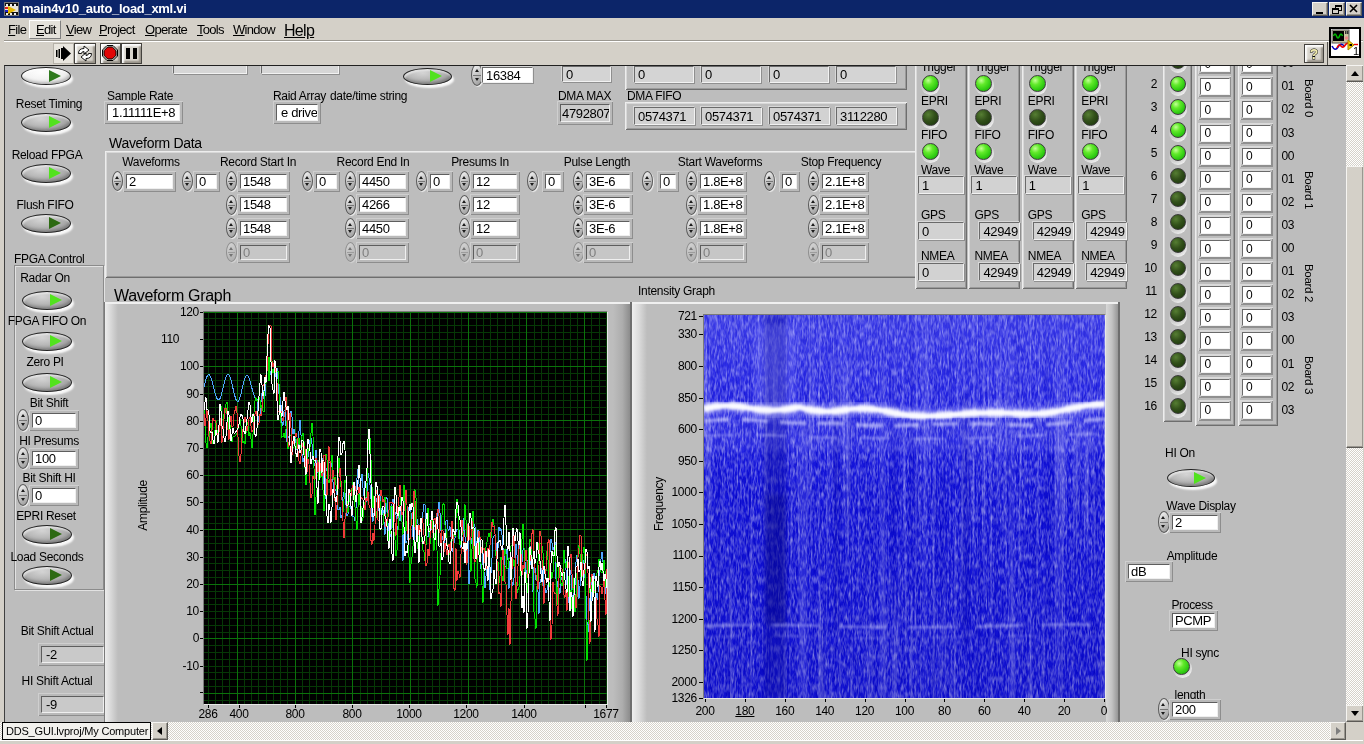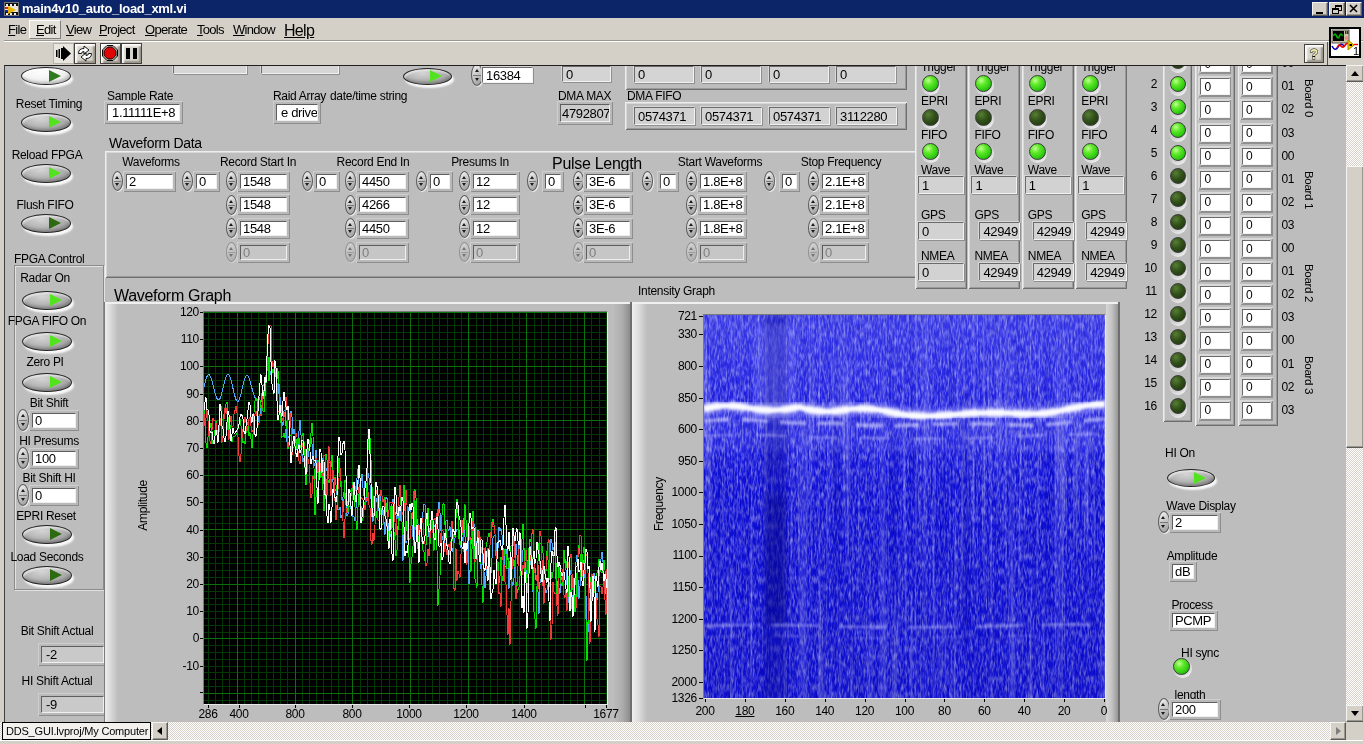--- a/index.html
+++ b/index.html
@@ -400,21 +400,21 @@
 <div class="spn" style="left:521.5px;top:105.0px;width:11px;height:20px;">
         <i class="u"></i>
         <i class="d"></i>
         <b></b>
       </div>
 <div class="frame" style="left:537px;top:104.5px;width:22px;height:21px">
         <div class="fin" style="background:#FFF;color:#000;font-size:13px;padding-left:2px;display:flex;align-items:center">
           <span style="color:#000">0</span>
         </div>
       </div>
-<div class="lb" style="left:522.0px;top:90px;font-size:16px;width:140px;text-align:center;">Pulse Length</div>
+<div class="lb" style="left:522.0px;top:90px;font-size:12px;width:140px;text-align:center;">Pulse Length</div>
 <div class="spn" style="left:567.5px;top:105.0px;width:11px;height:20px;">
         <i class="u"></i>
         <i class="d"></i>
         <b></b>
       </div>
 <div class="frame" style="left:578px;top:104.5px;width:50px;height:21px">
         <div class="fin" style="background:#FFF;color:#000;font-size:13px;padding-left:2px;display:flex;align-items:center">
           <span style="color:#000">3E-6</span>
         </div>
       </div>
@@ -755,21 +755,21 @@
 <div class="lb" style="left:1126.0px;top:434px;font-size:12px;width:140px;text-align:center;">Wave Display</div>
 <div class="spn" style="left:1152.5px;top:445.0px;width:12px;height:22px;">
         <i class="u"></i>
         <i class="d"></i>
         <b></b>
       </div>
 <div class="frame" style="left:1164px;top:445.5px;width:52px;height:21px">
         <div class="fin" style="background:#FFFFFF;color:#000;font-size:13px;padding-left:2px;display:flex;align-items:center">2</div>
       </div>
 <div class="lb" style="left:1117.0px;top:484px;font-size:12px;width:140px;text-align:center;">Amplitude</div>
-<div class="frame" style="left:1164px;top:494.5px;width:28px;height:21px">
+<div class="frame" style="left:1120px;top:494.5px;width:48px;height:21px">
         <div class="fin" style="background:#FFFFFF;color:#000;font-size:13px;padding-left:2px;display:flex;align-items:center">dB</div>
       </div>
 <div class="lb" style="left:1117.0px;top:533px;font-size:12px;width:140px;text-align:center;">Process</div>
 <div class="frame" style="left:1164px;top:543.5px;width:49px;height:21px">
         <div class="fin" style="background:#FFFFFF;color:#000;font-size:13px;padding-left:2px;display:flex;align-items:center">PCMP</div>
       </div>
 <div class="lb" style="left:1125.0px;top:581px;font-size:12px;width:140px;text-align:center;">HI sync</div>
 <div class="led" style="left:1167.5px;top:593.0px;width:19px;height:19px;background:radial-gradient(circle at 32% 22%,#B4B4B4,#CFCFCF 55%,#F2F2F2 82%,#FBFBFB)"></div>
       <div class="led" style="left:1168.0px;top:591.5px;width:17px;height:17px;background:radial-gradient(circle at 35% 30%,#C2FF96 0%,#62EA2B 30%,#30CC12 65%,#169206 100%);border:1px solid #3C3C3C"></div>
 <div class="lb" style="left:1115.0px;top:622.5px;font-size:12px;width:140px;text-align:center;">length</div>
@@ -787,21 +787,21 @@
 <div class="ab" style="left:608px;top:238px;width:17px;height:418px;background:linear-gradient(90deg,#BDBDBD 0%,#ADADAD 55%,#8C8C8C 100%)"></div>
 <div class="ab" style="left:625px;top:236px;width:1.5px;height:420px;background:#6E6E6E"></div>
 <div class="ab" style="left:627px;top:238px;width:15px;height:418px;background:linear-gradient(90deg,#EFEFEF 0%,#DCDCDC 45%,#BDBDBD 100%)"></div>
 <div class="ab" style="left:627px;top:236px;width:486px;height:2px;background:#F0F0F0"></div>
 <div class="ab" style="left:1101px;top:238px;width:12px;height:418px;background:linear-gradient(90deg,#D8D8D8 0%,#C2C2C2 50%,#969696 100%)"></div>
 <div class="ab" style="left:1113px;top:236px;width:1.5px;height:420px;background:#6E6E6E"></div>
 <div class="lb" style="left:109px;top:222px;font-size:16px;">Waveform Graph</div>
 <div class="vlb" style="left:132px;top:414px;transform:rotate(180deg)">Amplitude</div>
 <div class="lb" style="left:156px;top:240.0px;font-size:12px;width:38px;text-align:right;">120</div>
 <div class="ab" style="left:195px;top:246.0px;width:4px;height:1px;background:#000"></div>
-<div class="lb" style="left:156px;top:267.2px;font-size:12px;width:38px;text-align:right;">110</div>
+<div class="lb" style="left:156px;top:267.2px;font-size:12px;width:38px;">110</div>
 <div class="ab" style="left:195px;top:273.2px;width:4px;height:1px;background:#000"></div>
 <div class="lb" style="left:156px;top:294.4px;font-size:12px;width:38px;text-align:right;">100</div>
 <div class="ab" style="left:195px;top:300.4px;width:4px;height:1px;background:#000"></div>
 <div class="lb" style="left:156px;top:321.6px;font-size:12px;width:38px;text-align:right;">90</div>
 <div class="ab" style="left:195px;top:327.6px;width:4px;height:1px;background:#000"></div>
 <div class="lb" style="left:156px;top:348.8px;font-size:12px;width:38px;text-align:right;">80</div>
 <div class="ab" style="left:195px;top:354.8px;width:4px;height:1px;background:#000"></div>
 <div class="lb" style="left:156px;top:376.0px;font-size:12px;width:38px;text-align:right;">70</div>
 <div class="ab" style="left:195px;top:382.0px;width:4px;height:1px;background:#000"></div>
 <div class="lb" style="left:156px;top:403.2px;font-size:12px;width:38px;text-align:right;">60</div>

